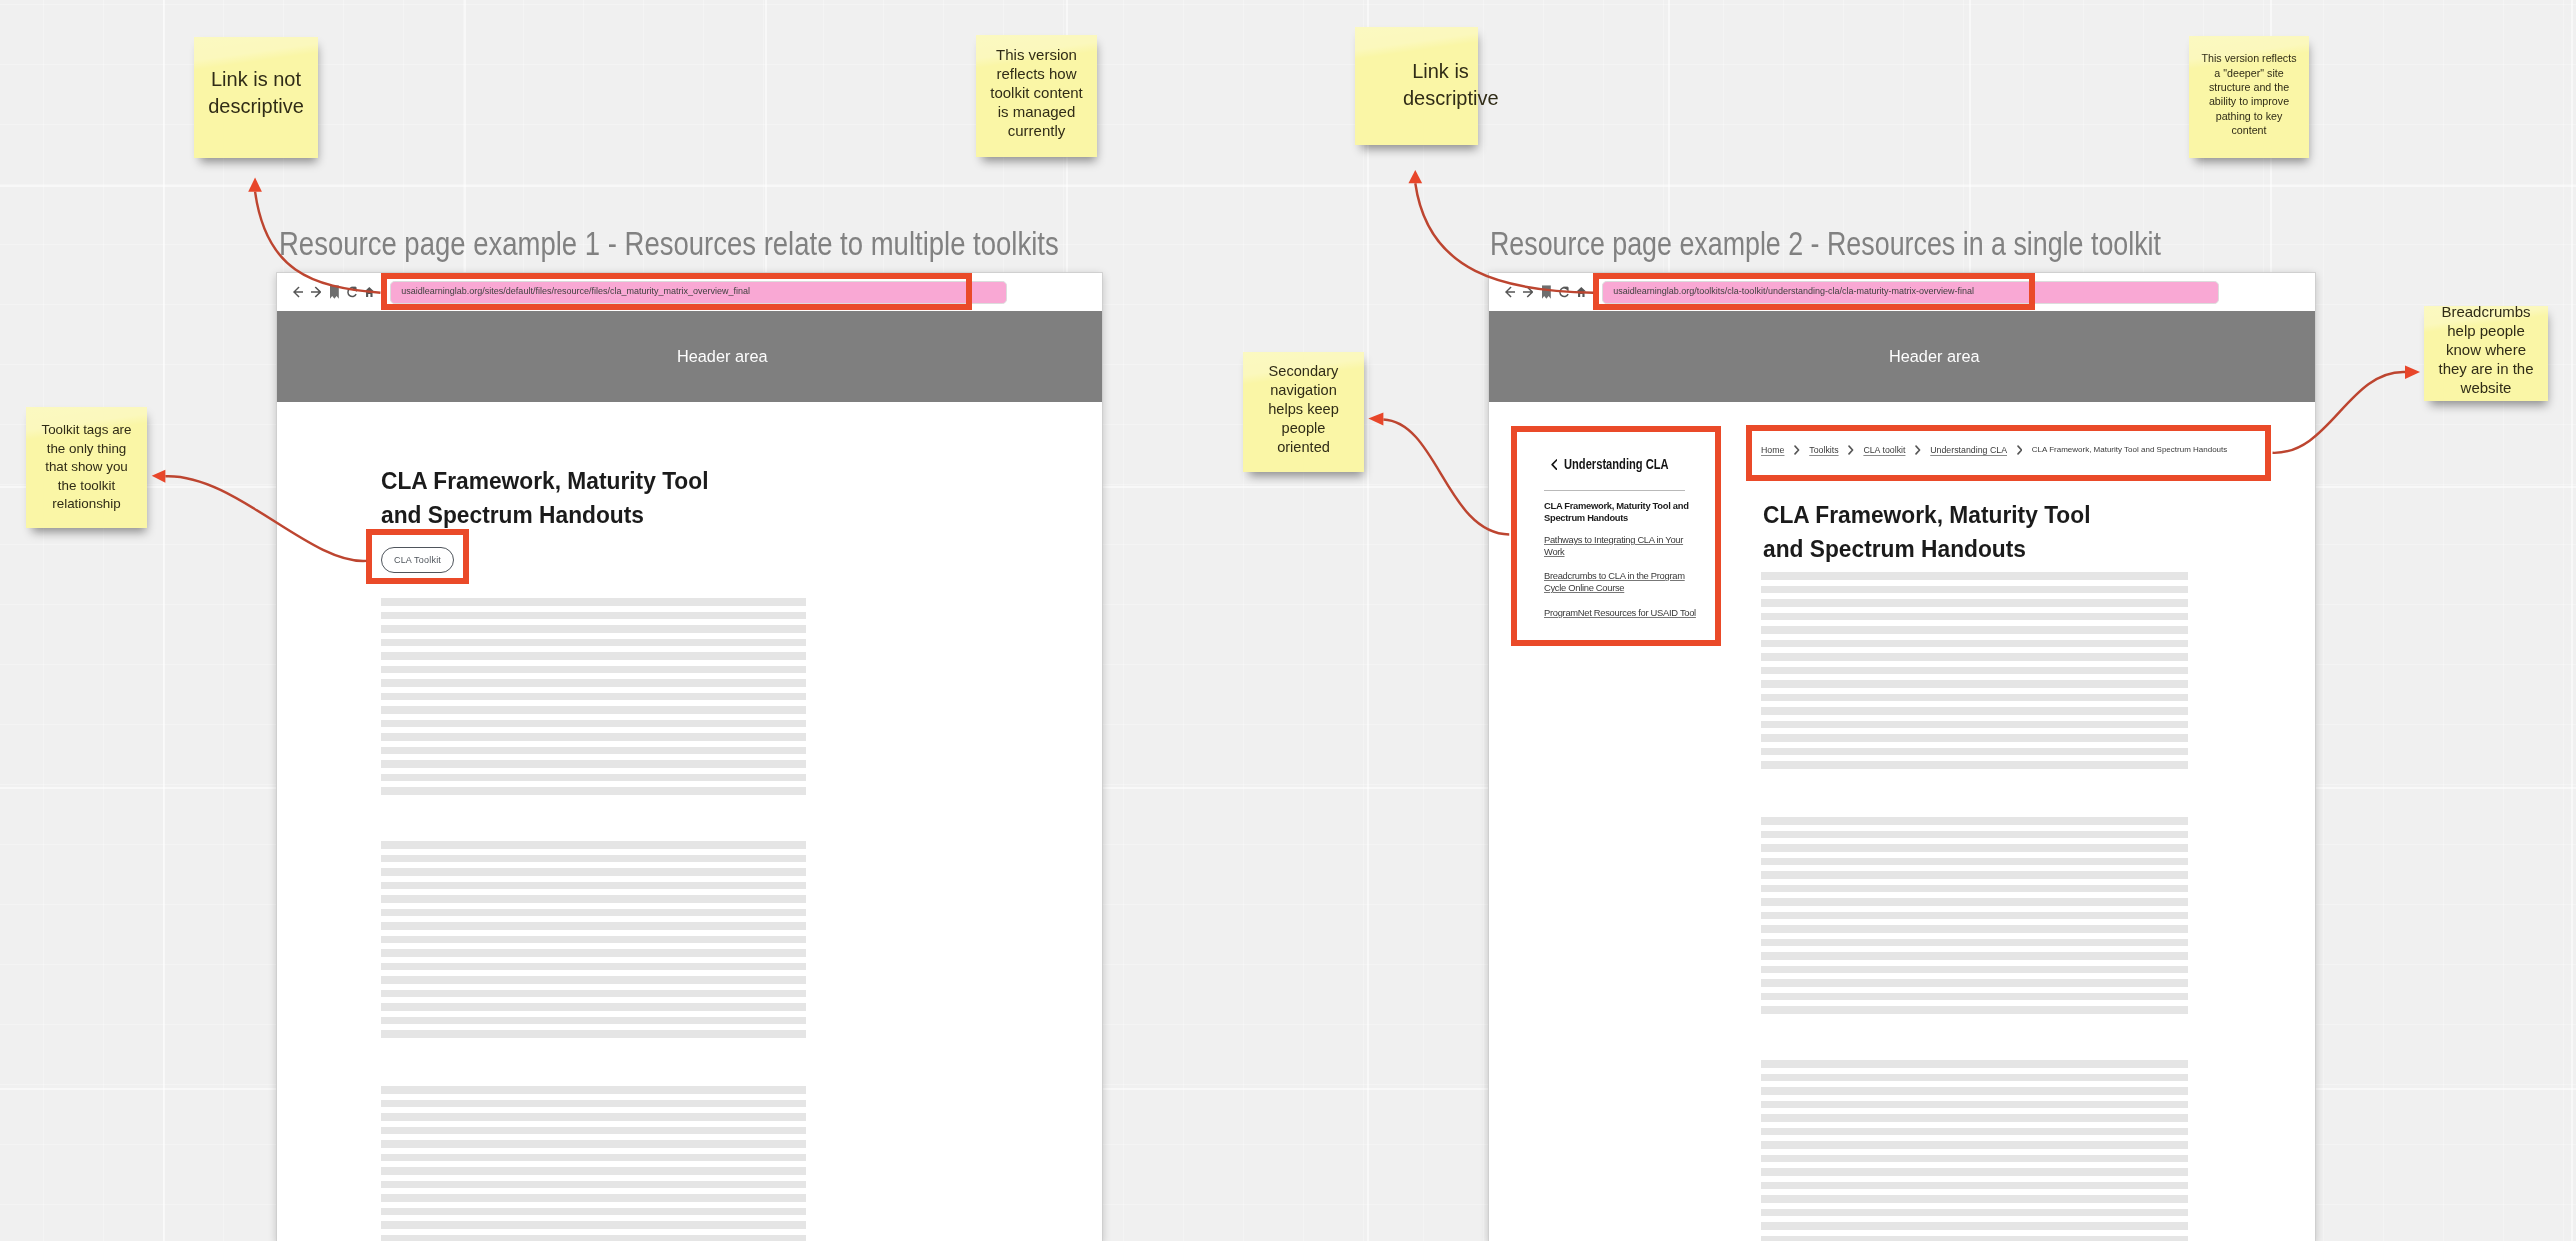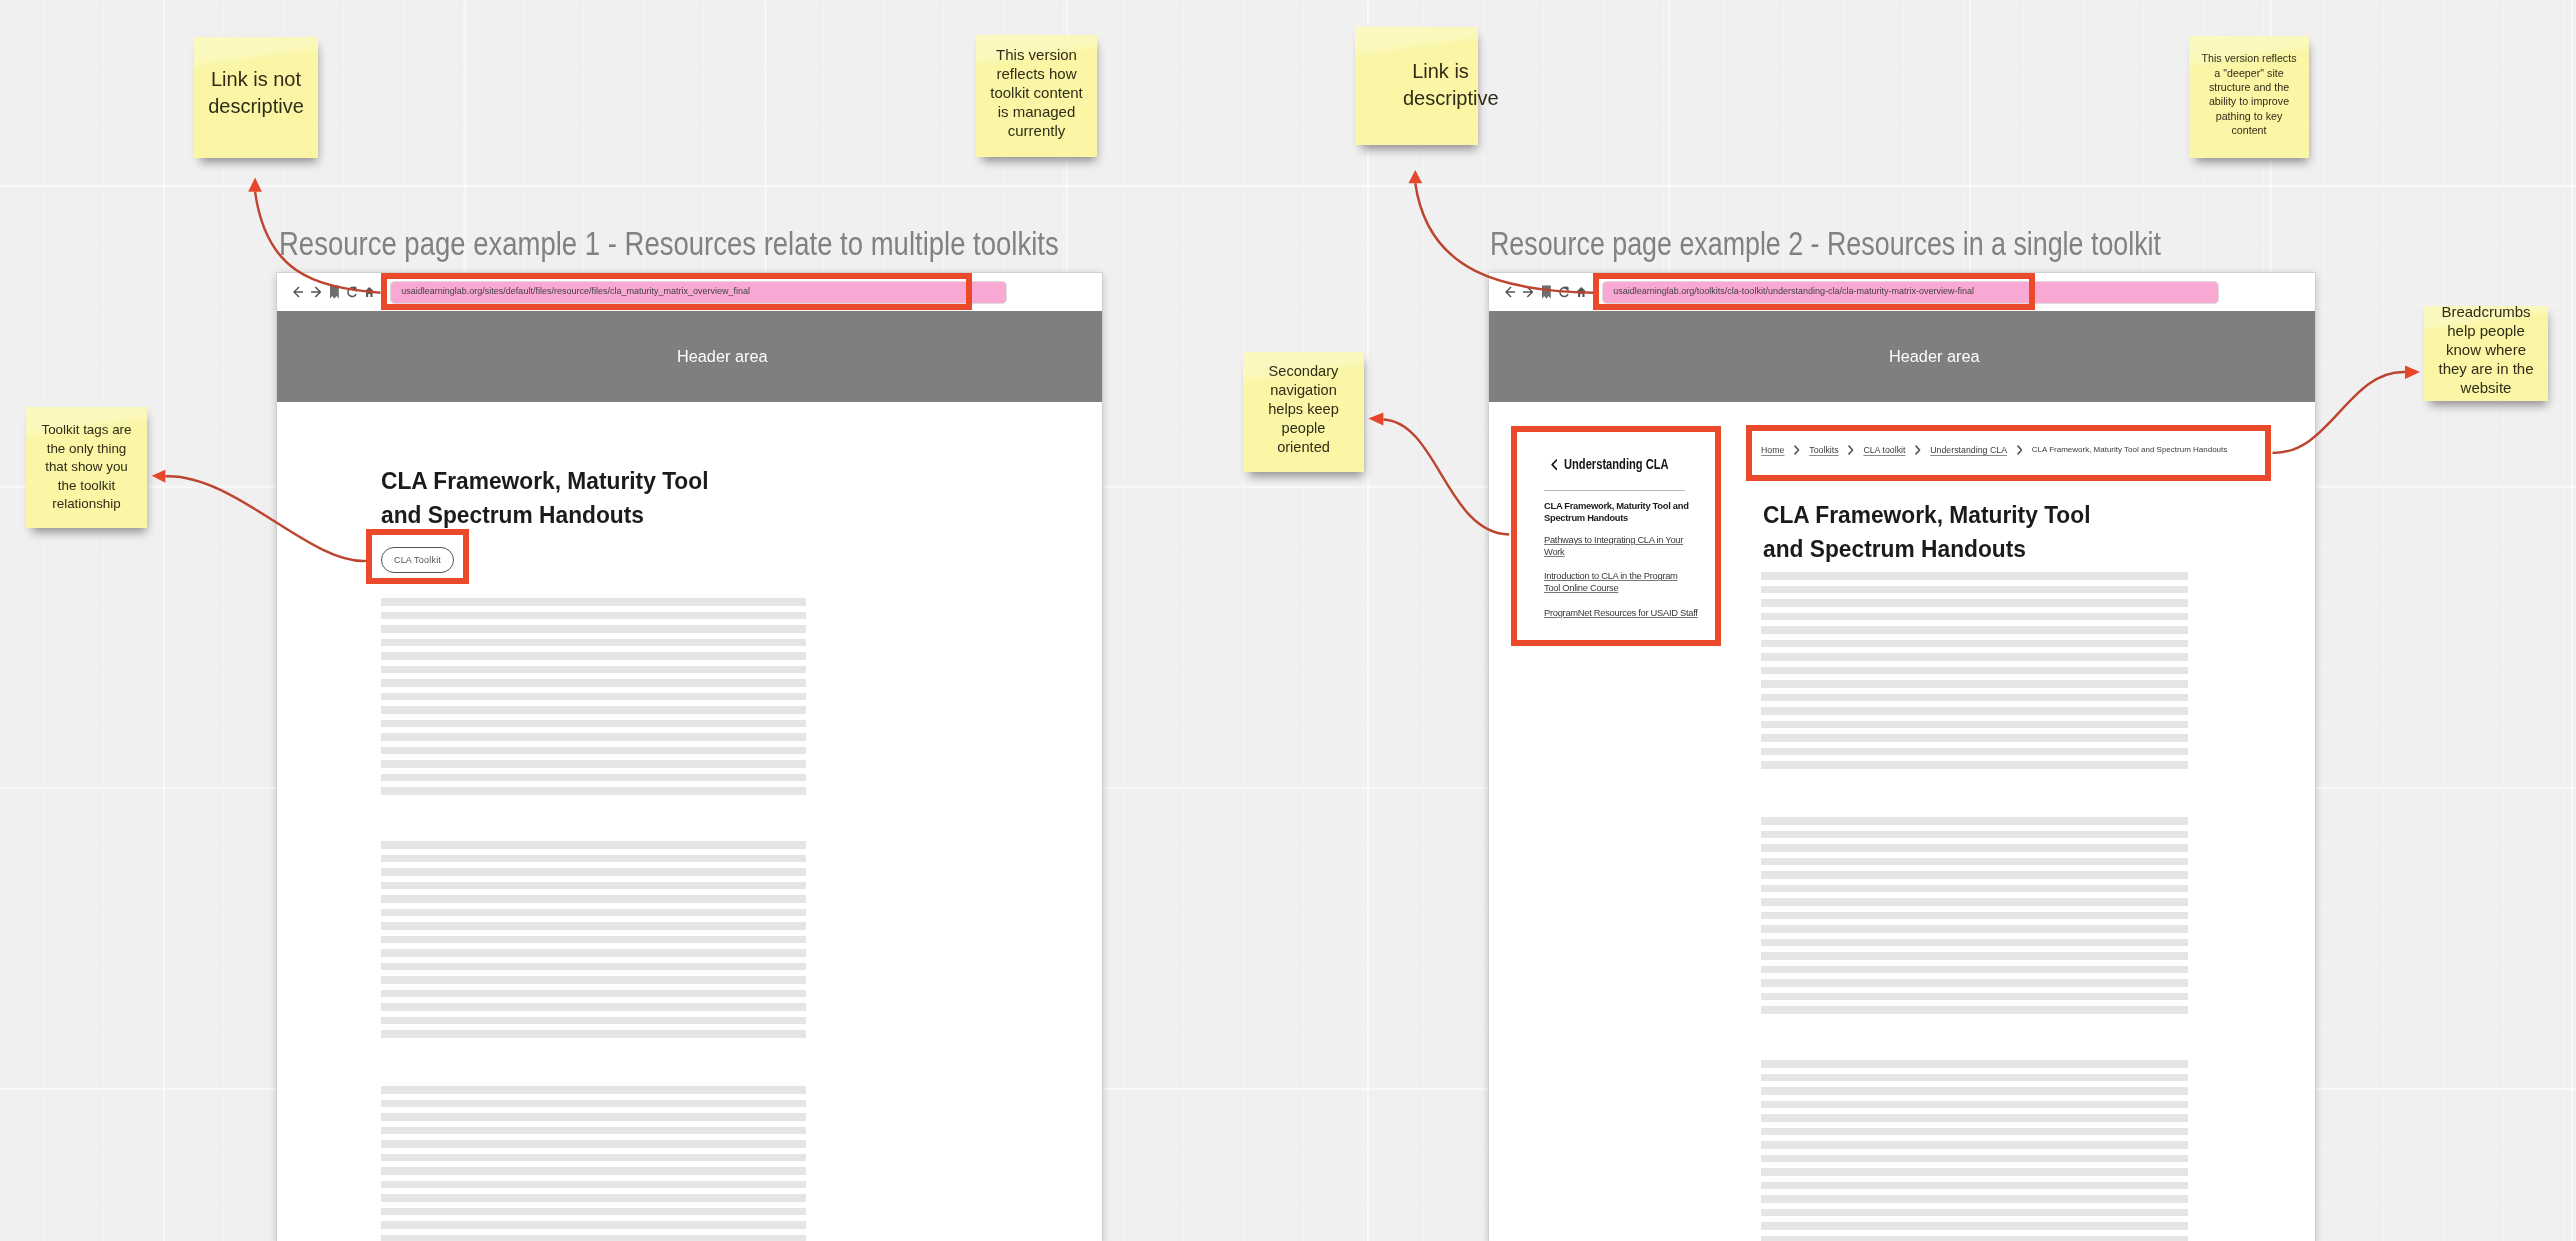--- a/index.html
+++ b/index.html
@@ -196,22 +196,22 @@
   </div>
 
   <div style="position:absolute;left:55px;top:178px;width:160px;height:0;">
     <div class="sidenav-title" style="left:20px;top:4.7px;">Understanding CLA</div>
     <svg style="position:absolute;left:6.6px;top:8px;" width="6.6" height="11.3" viewBox="0 0 7 12">
       <path d="M6 1 1.2 6 6 11" fill="none" stroke="#141414" stroke-width="1.7" stroke-linecap="round" stroke-linejoin="round"></path>
       </svg>
     <div class="sidenav-div" style="left:0;top:39px;width:141px;"></div>
     <div class="sidenav-cur" style="left:0;top:49px;width:148px;">CLA Framework, Maturity Tool and Spectrum Handouts</div>
     <a class="sidenav-link" style="left:0;top:83px;width:148px;" href="#">Pathways to Integrating CLA in Your Work</a>
-    <a class="sidenav-link" style="left:0;top:119px;width:148px;" href="#">Introduction to CLA in the Program Tool Online Course</a>
-    <a class="sidenav-link" style="left:0;top:156px;width:157px;" href="#">ProgramNet Resources for USAID Staff</a>
+    <a class="sidenav-link" style="left:0;top:119px;width:148px;" href="#">Breadcrumbs to CLA in the Program Cycle Online Course</a>
+    <a class="sidenav-link" style="left:0;top:156px;width:157px;" href="#">ProgramNet Resources for USAID Tool</a>
   </div>
 
   <div class="crumbs" style="left:272px;top:169px;height:15px;">
     <a href="#">Home</a>
     <svg width="5.6" height="10" viewBox="0 0 6 10.6">
       <path d="M1.1 1.1l3.8 4.2-3.8 4.2" fill="none" stroke="#565656" stroke-width="1.75" stroke-linecap="round" stroke-linejoin="round"></path>
       </svg>
     <a href="#">Toolkits</a>
     <svg width="5.6" height="10" viewBox="0 0 6 10.6">
       <path d="M1.1 1.1l3.8 4.2-3.8 4.2" fill="none" stroke="#565656" stroke-width="1.75" stroke-linecap="round" stroke-linejoin="round"></path>

